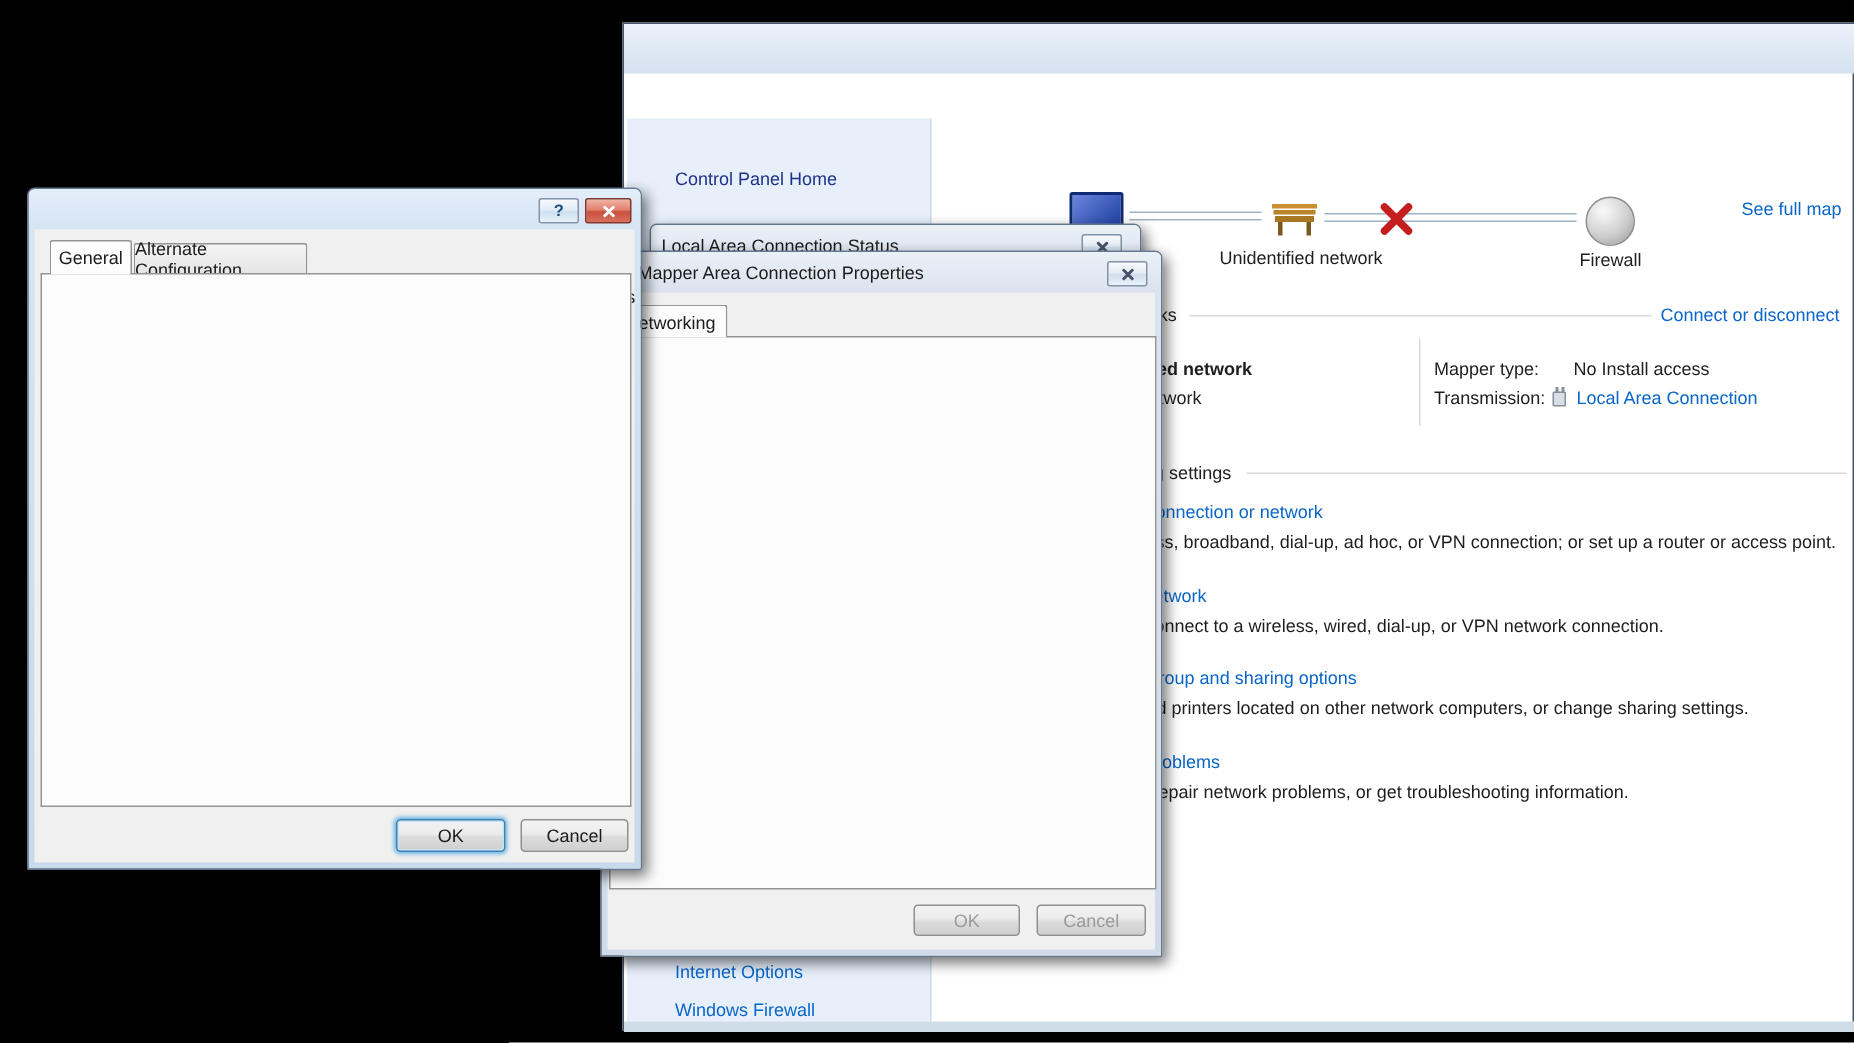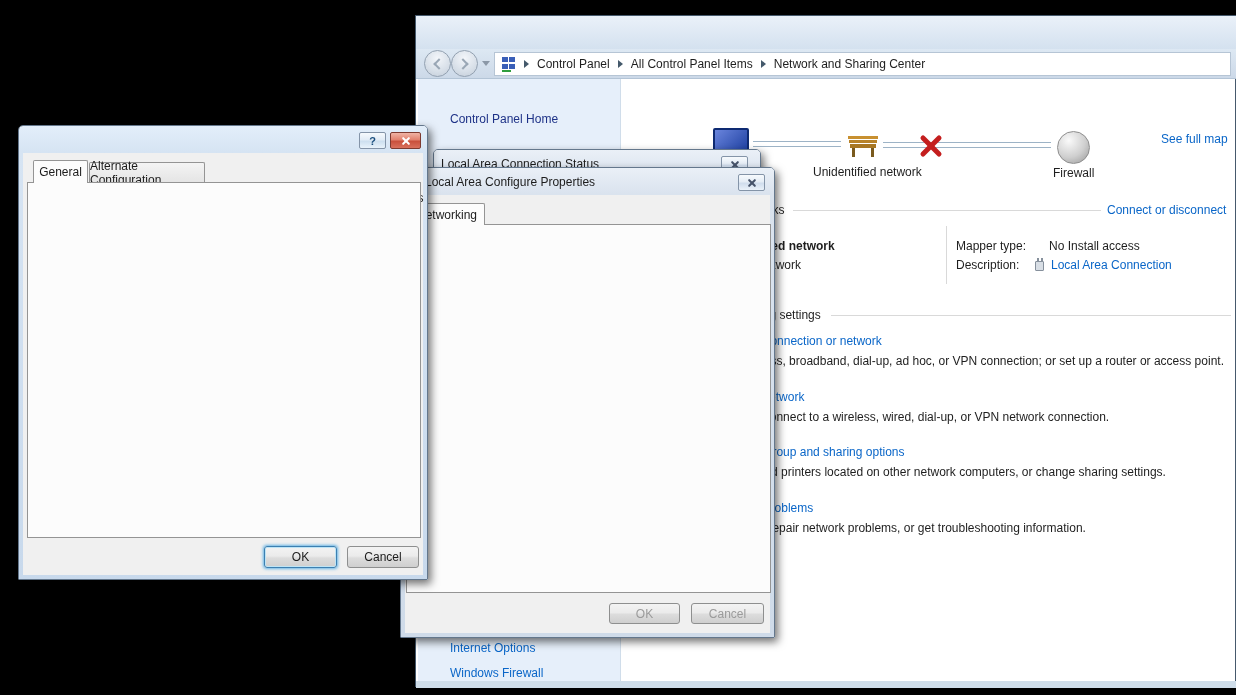--- a/index.html
+++ b/index.html
@@ -63,39 +63,20 @@
   .chev{width:8px;height:8px;border-left:2px solid #9aa7b5;border-bottom:2px solid #9aa7b5}
   .mapline{position:absolute;height:1px;background:#9db3c6}
 </style>
 </head>
 <body>
 
 <div class="abs" style="left:415px;top:15px;width:821px;height:672px;background:#fff;border:1px solid #46596c;z-index:1">
 
   <div class="abs" style="left:0;top:0;width:821px;height:33px;background:linear-gradient(#eaf1f9,#d4e1ef)"></div>
 
-  <div class="abs" style="left:0;top:33px;width:821px;height:30px;background:linear-gradient(#dde8f3,#ccd9e8);border-bottom:1px solid #b3c4d6">
-    <div class="navcirc" style="left:8px;top:1px">
-      <span class="chev" style="transform:rotate(45deg);margin-left:3px"></span>
-    </div>
-    <div class="navcirc" style="left:35px;top:1px">
-      <span class="chev" style="transform:rotate(225deg);margin-right:3px"></span>
-    </div>
-    <div class="abs" style="left:66px;top:12px;width:0;height:0;border-top:5px solid #8b98a7;border-left:4px solid transparent;border-right:4px solid transparent"></div>
-
-    <div class="abs" style="left:78px;top:3px;width:737px;height:24px;background:#fff;border:1px solid #b6c5d5;display:flex;align-items:center;gap:8px;padding-left:6px">
-      <span class="ic-net" style="position:relative"></span>
-      <span class="crumb-sep"></span>
-      <span class="t12 nw">Control Panel</span>
-      <span class="crumb-sep"></span>
-      <span class="t12 nw">All Control Panel Items</span>
-      <span class="crumb-sep"></span>
-      <span class="t12 nw">Network and Sharing Center</span>
-    </div>
-  </div>
 
   <div class="abs" style="left:2px;top:63px;width:203px;height:602px;background:#e6effa;border-right:1px solid #d0ddea">
     <div class="abs nw" style="left:32px;top:33px;font-size:12px;color:#1e3287">Control Panel Home</div>
     <div class="abs nw link" style="left:32px;top:70px">Change adapter settings</div>
     <div class="abs nw link" style="left:32px;top:562px">Internet Options</div>
     <div class="abs nw link" style="left:32px;top:587px">Windows Firewall</div>
   </div>
 
   <div class="abs" style="left:0;top:665px;width:821px;height:7px;background:#cfdde9"></div>
 
@@ -123,21 +104,21 @@
   <div class="abs nw link" style="left:745px;top:116px">See full map</div>
 
   <div class="abs nw t12" style="left:230px;top:187px">View your active networks</div>
   <div class="hr" style="left:377px;top:194px;width:308px"></div>
   <div class="abs nw link" style="left:691px;top:187px">Connect or disconnect</div>
   <div class="abs nw t12" style="left:300px;top:223px;font-weight:bold">Unidentified network</div>
   <div class="abs nw t12" style="left:307px;top:242px">Public network</div>
   <div class="vr" style="left:530px;top:210px;height:58px"></div>
   <div class="abs nw t12" style="left:540px;top:223px">Mapper type:</div>
   <div class="abs nw t12" style="left:633px;top:223px">No Install access</div>
-  <div class="abs nw t12" style="left:540px;top:242px">Description:</div>
+  <div class="abs nw t12" style="left:540px;top:242px">Transmission:</div>
   <span class="ic-plug" style="left:619px;top:245px"></span>
   <div class="abs nw link" style="left:635px;top:242px">Local Area Connection</div>
 
   <div class="abs nw t12" style="left:230px;top:292px">Change your networking settings</div>
   <div class="hr" style="left:415px;top:299px;width:400px"></div>
 
   <div class="abs nw link" style="left:275px;top:318px">Set up a new connection or network</div>
   <div class="abs nw t12" style="left:275px;top:338px">Set up a wireless, broadband, dial-up, ad hoc, or VPN connection; or set up a router or access point.</div>
   <div class="abs nw link" style="left:275px;top:374px">Connect to a network</div>
   <div class="abs nw t12" style="left:275px;top:394px">Connect or reconnect to a wireless, wired, dial-up, or VPN network connection.</div>
@@ -150,21 +131,21 @@
 <div class="dlg" style="left:433px;top:149px;width:328px;height:80px;z-index:2">
   <div class="chrome inactive"></div>
   <div class="titletext" style="left:7px">Local Area Connection Status</div>
   <div class="cap close-gray" style="left:287px">
     <span class="xg dark"></span>
   </div>
 </div>
 
 <div class="dlg" style="left:400px;top:167px;width:375px;height:471px;z-index:3">
   <div class="chrome inactive"></div>
-  <div class="titletext" style="left:24px">Local Area Configure Properties</div>
+  <div class="titletext" style="left:24px">Mapper Area Connection Properties</div>
   <div class="cap close-gray" style="left:337px">
     <span class="xg dark"></span>
   </div>
   <div class="dbody"></div>
 
   <div class="tab active" style="left:8px;top:35px;width:76px;height:22px">Networking</div>
   <div class="panel" style="left:5px;top:56px;width:365px;height:369px"></div>
 
   <div class="abs nw t12" style="left:20px;top:69px">Connect using:</div>
   <div class="abs" style="left:20px;top:86px;width:327px;height:28px;background:#fff;border:1px solid #aab4c2">

